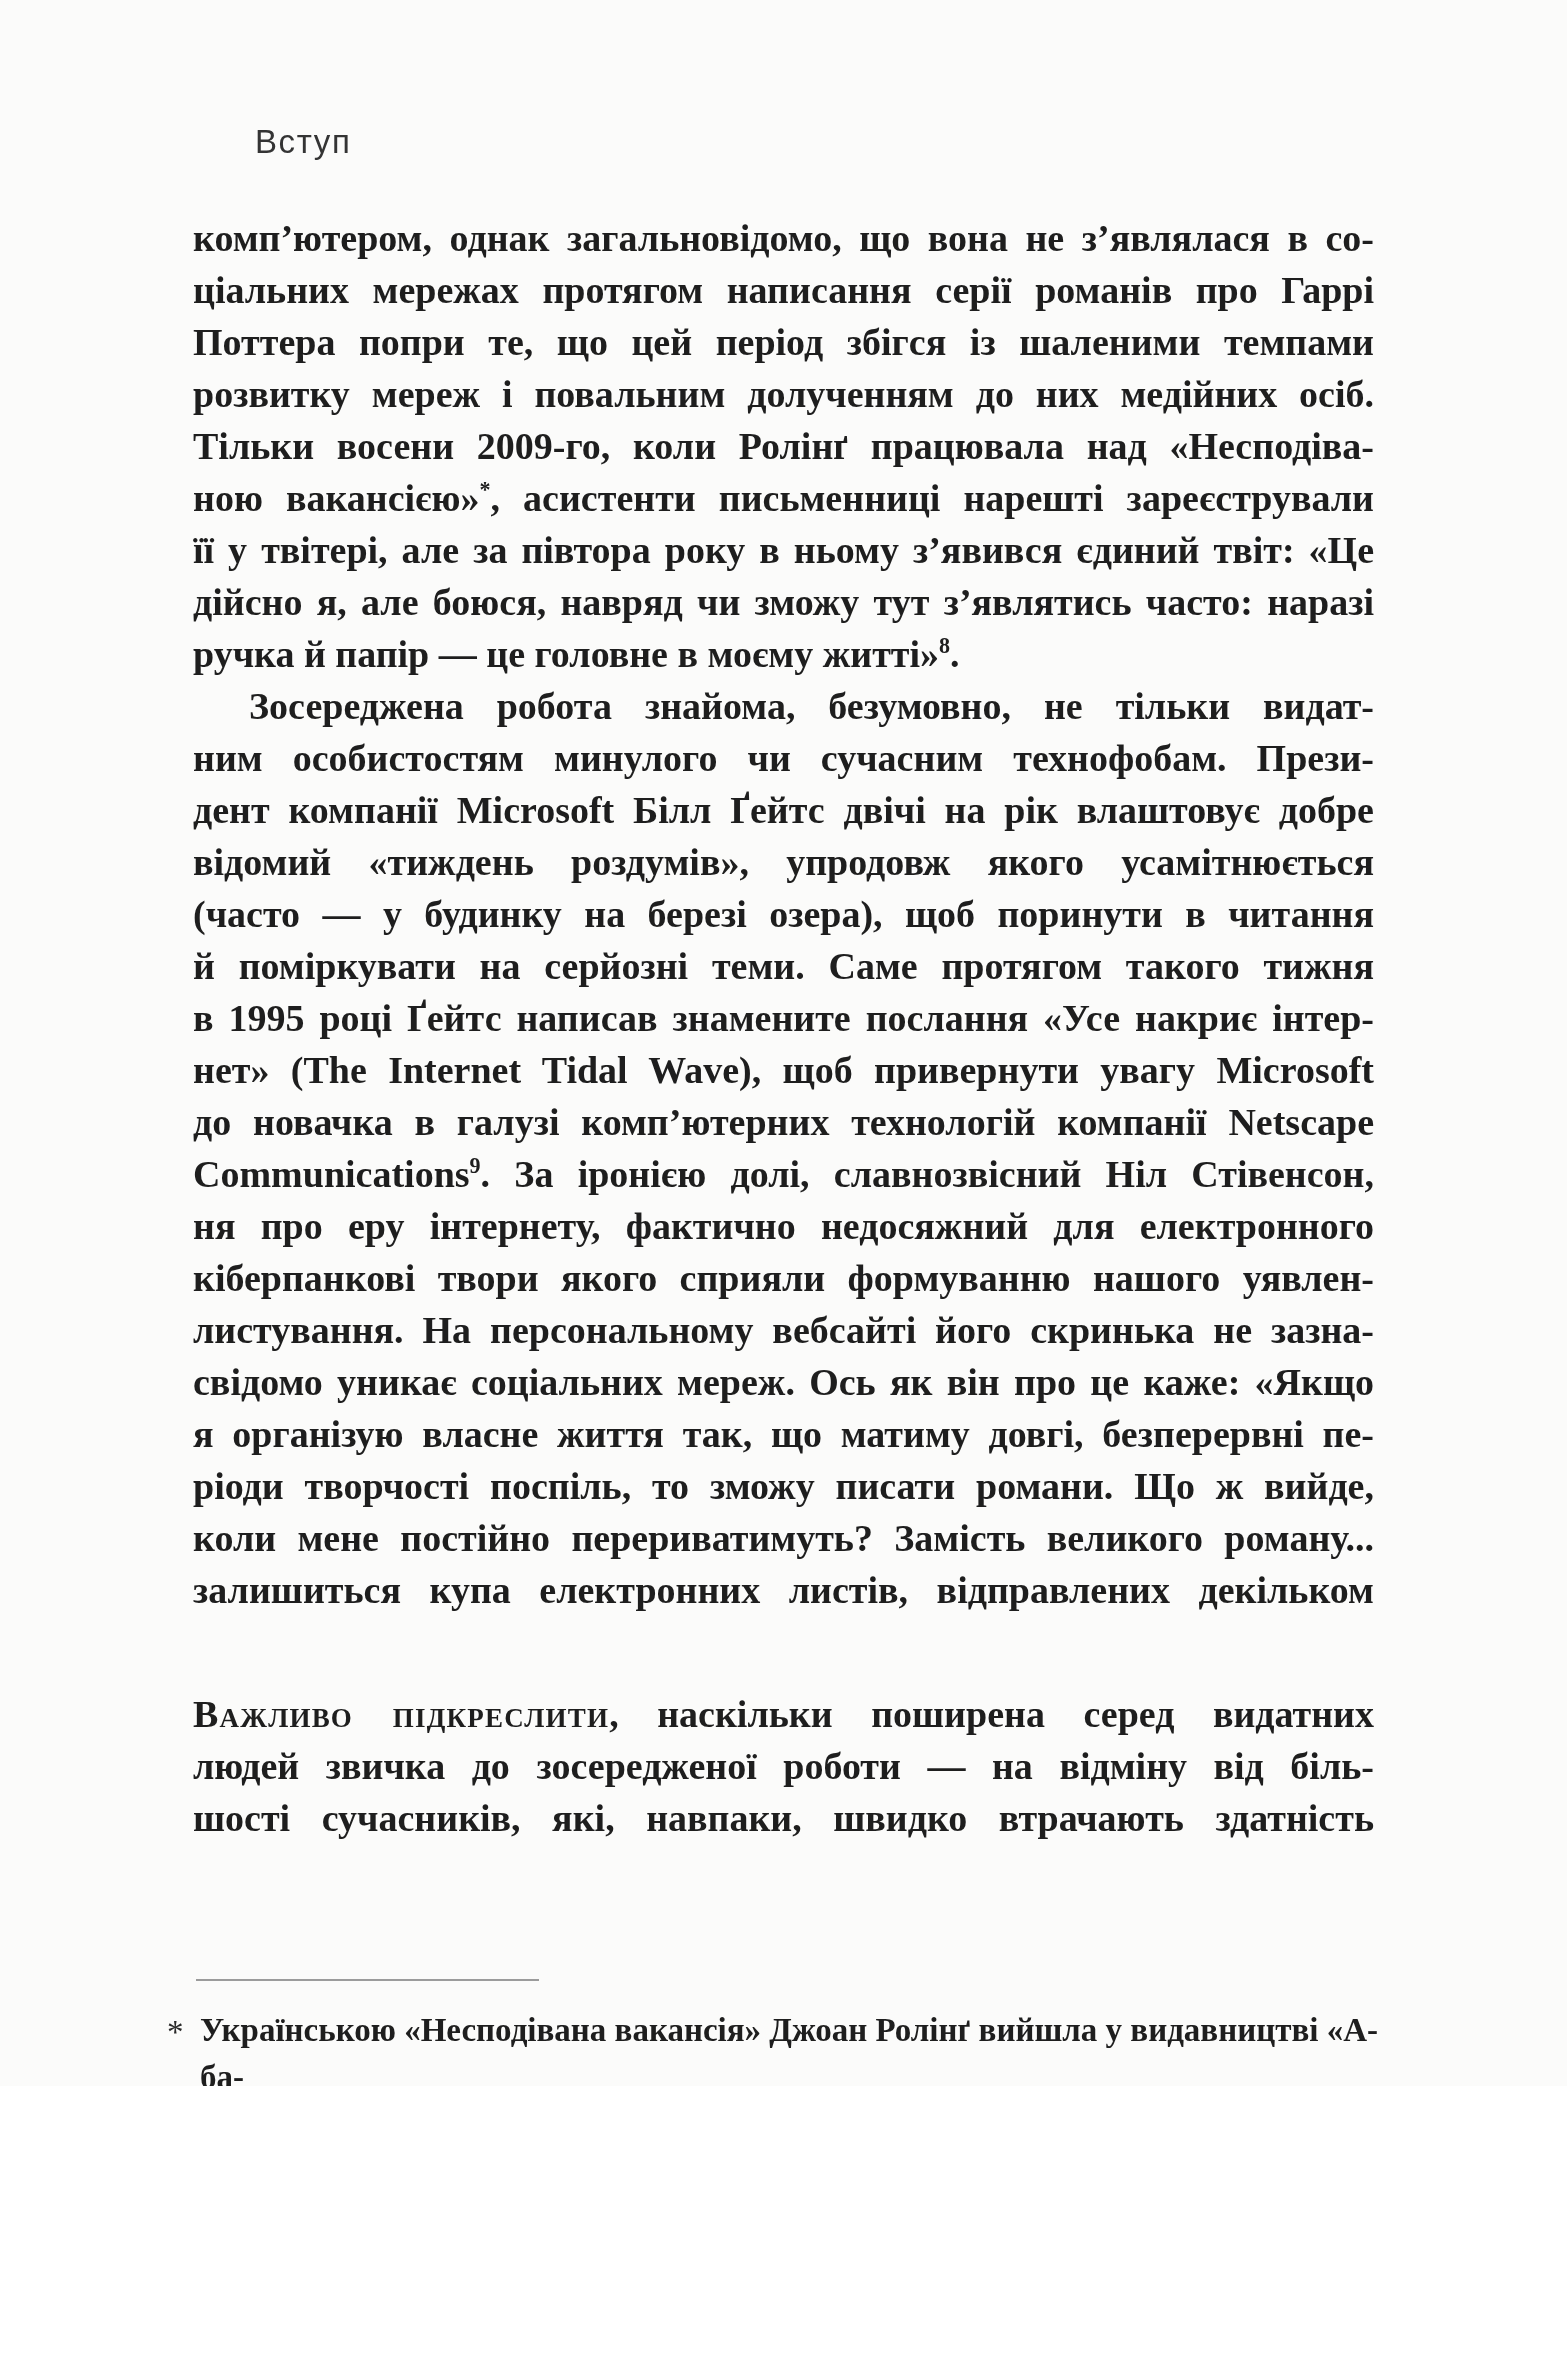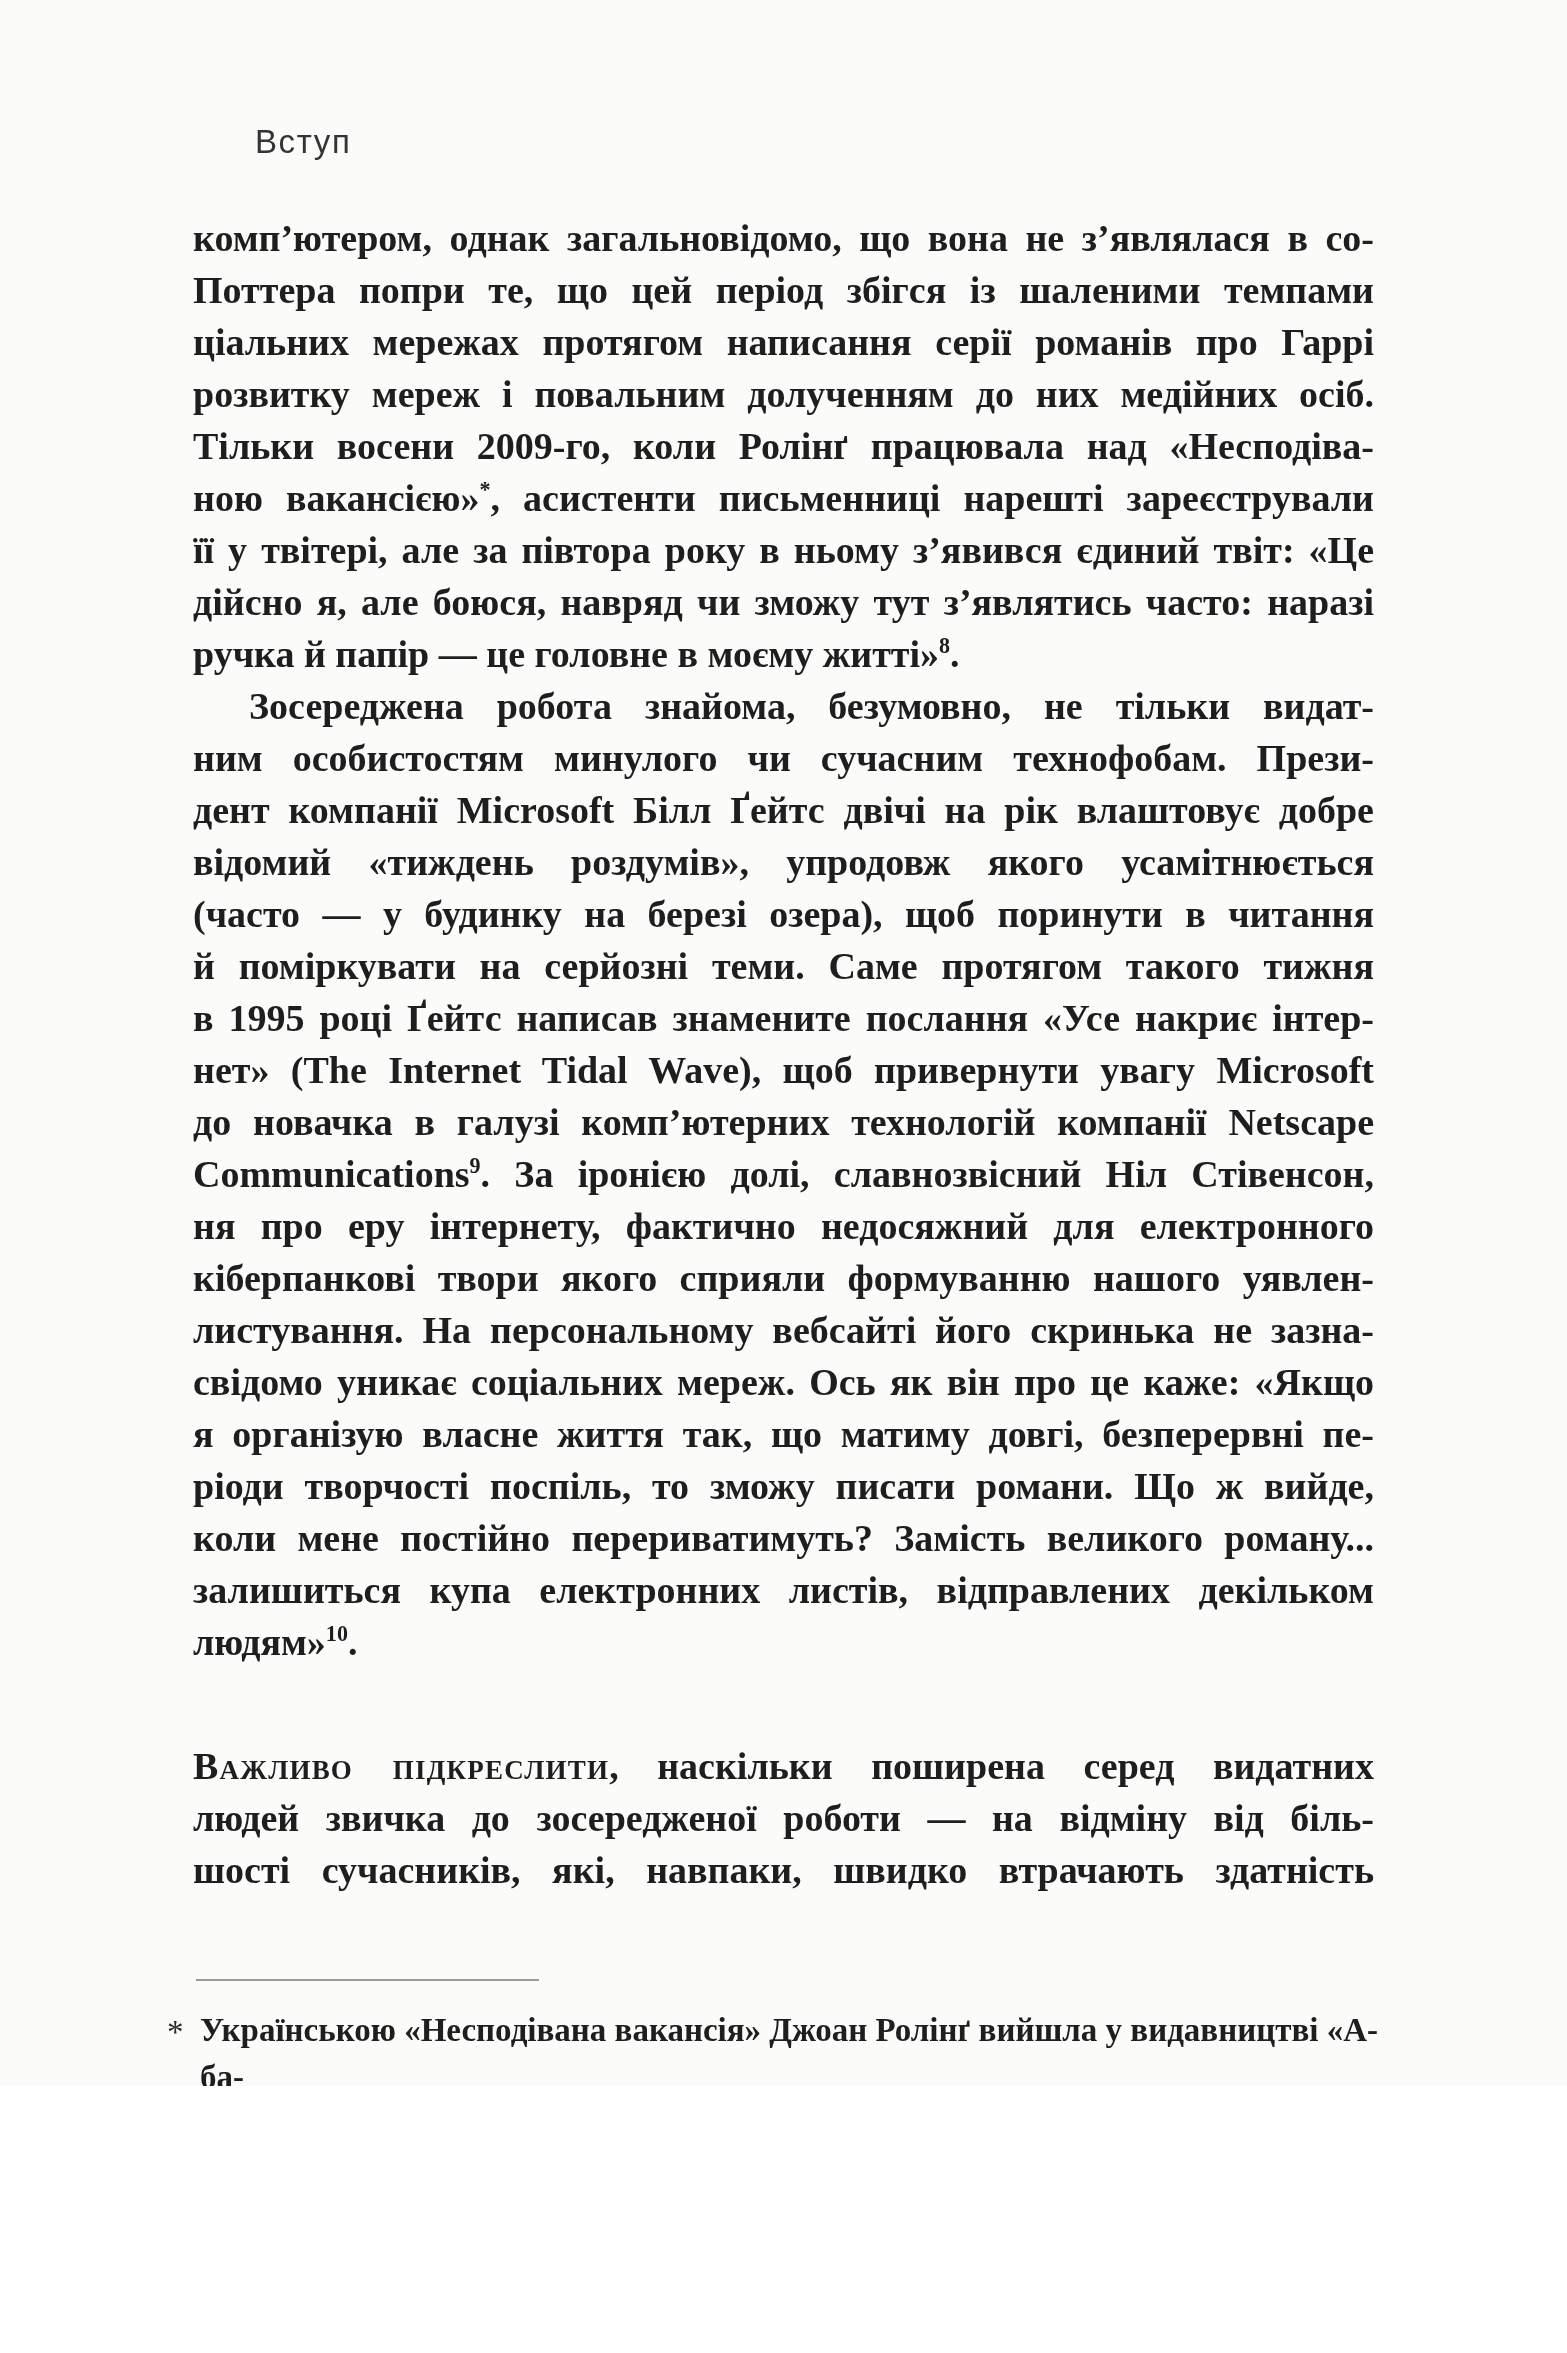--- a/index.html
+++ b/index.html
@@ -83,22 +83,22 @@
 </style>
 </head>
 <body>
 
 <div class="page">
 
   <div class="running-header">Вступ</div>
 
   <div class="body-text" id="body-lines">
       <div class="line"><span>комп’ютером, однак загальновідомо, що вона не з’являлася в со-</span></div>
+      <div class="line"><span>ціальних мережах протягом написання серії романів про Гаррі</span></div>
       <div class="line"><span>Поттера попри те, що цей період збігся із шаленими темпами</span></div>
-      <div class="line"><span>ціальних мережах протягом написання серії романів про Гаррі</span></div>
       <div class="line"><span>розвитку мереж і повальним долученням до них медійних осіб.</span></div>
       <div class="line"><span>Тільки восени 2009-го, коли Ролінґ працювала над «Несподіва-</span></div>
       <div class="line"><span>ною вакансією»</span><sup>*</sup><span>, асистенти письменниці нарешті зареєстрували</span></div>
       <div class="line"><span>її у твітері, але за півтора року в ньому з’явився єдиний твіт: «Це</span></div>
       <div class="line"><span>дійсно я, але боюся, навряд чи зможу тут з’являтись часто: наразі</span></div>
       <div class="line endpara"><span>ручка й папір — це головне в моєму житті»</span><sup>8</sup><span>.</span></div>
       <div class="line indent"><span>Зосереджена робота знайома, безумовно, не тільки видат-</span></div>
       <div class="line"><span>ним особистостям минулого чи сучасним технофобам. Прези-</span></div>
       <div class="line"><span>дент компанії Microsoft Білл Ґейтс двічі на рік влаштовує добре</span></div>
       <div class="line"><span>відомий «тиждень роздумів», упродовж якого усамітнюється</span></div>
@@ -109,21 +109,20 @@
       <div class="line"><span>до новачка в галузі комп’ютерних технологій компанії Netscape</span></div>
       <div class="line"><span>Communications</span><sup>9</sup><span>. За іронією долі, славнозвісний Ніл Стівенсон,</span></div>
       <div class="line"><span>ня про еру інтернету, фактично недосяжний для електронного</span></div>
       <div class="line"><span>кіберпанкові твори якого сприяли формуванню нашого уявлен-</span></div>
       <div class="line"><span>листування. На персональному вебсайті його скринька не зазна-</span></div>
       <div class="line"><span>свідомо уникає соціальних мереж. Ось як він про це каже: «Якщо</span></div>
       <div class="line"><span>я організую власне життя так, що матиму довгі, безперервні пе-</span></div>
       <div class="line"><span>ріоди творчості поспіль, то зможу писати романи. Що ж вийде,</span></div>
       <div class="line"><span>коли мене постійно перериватимуть? Замість великого роману...</span></div>
       <div class="line"><span>залишиться купа електронних листів, відправлених декільком</span></div>
-      <div class="line endpara"><span>людям»</span><sup>10</sup><span>.</span></div>
       <div class="line gap"><span class="sc">Важливо підкреслити</span><span>, наскільки поширена серед видатних</span></div>
       <div class="line"><span>людей звичка до зосередженої роботи — на відміну від біль-</span></div>
       <div class="line"><span>шості сучасників, які, навпаки, швидко втрачають здатність</span></div>
     </div>
 
   <div class="footnote-rule"></div>
 
   <div class="footnote">
     <span class="fn-marker">*</span>
     <div id="footnote-lines">

